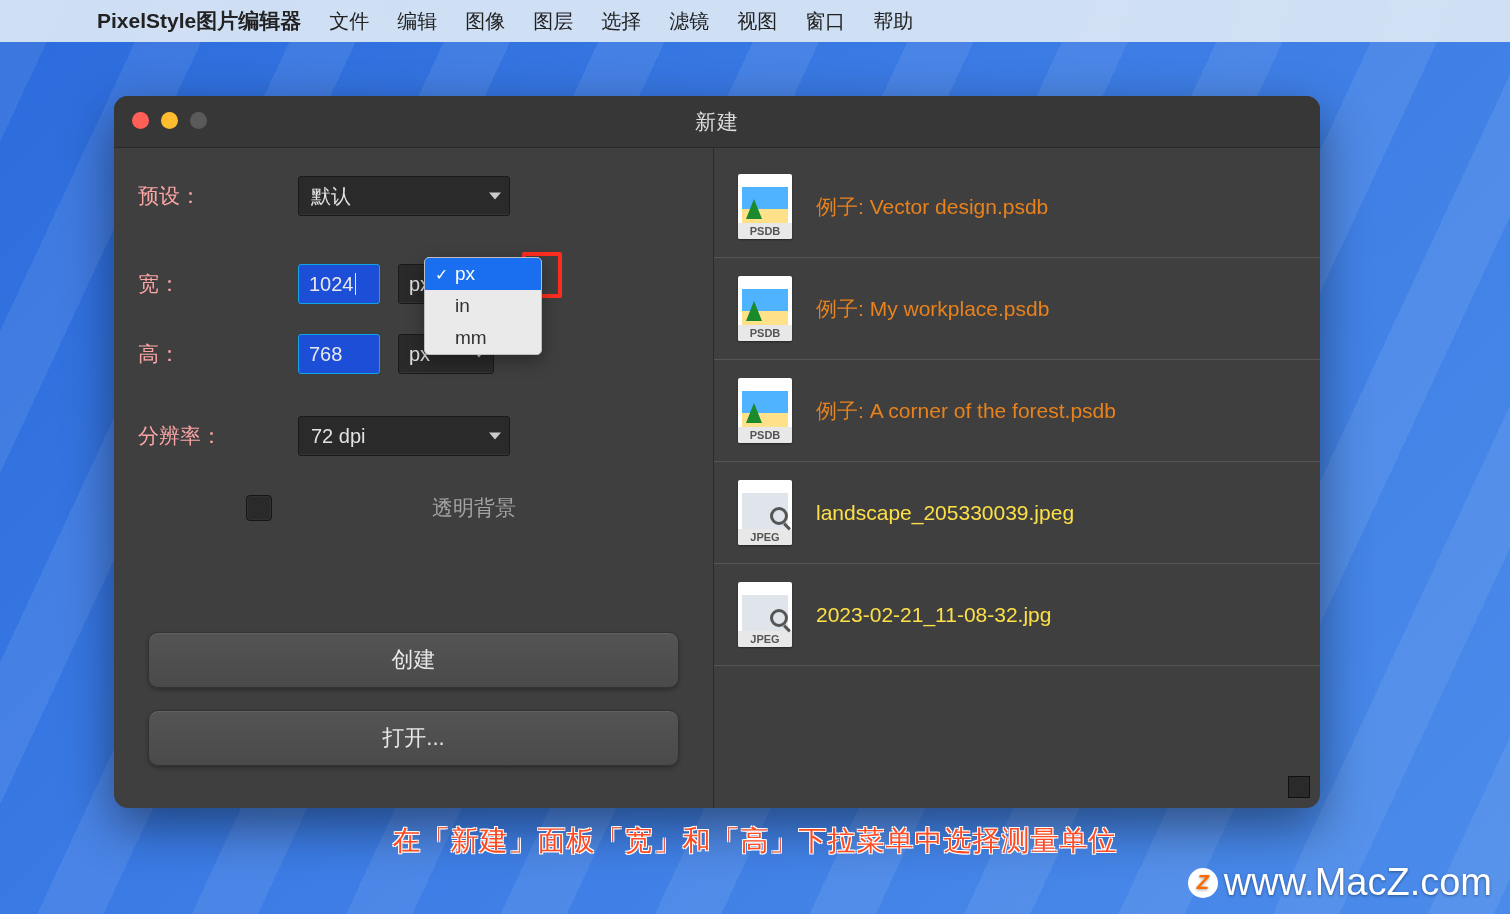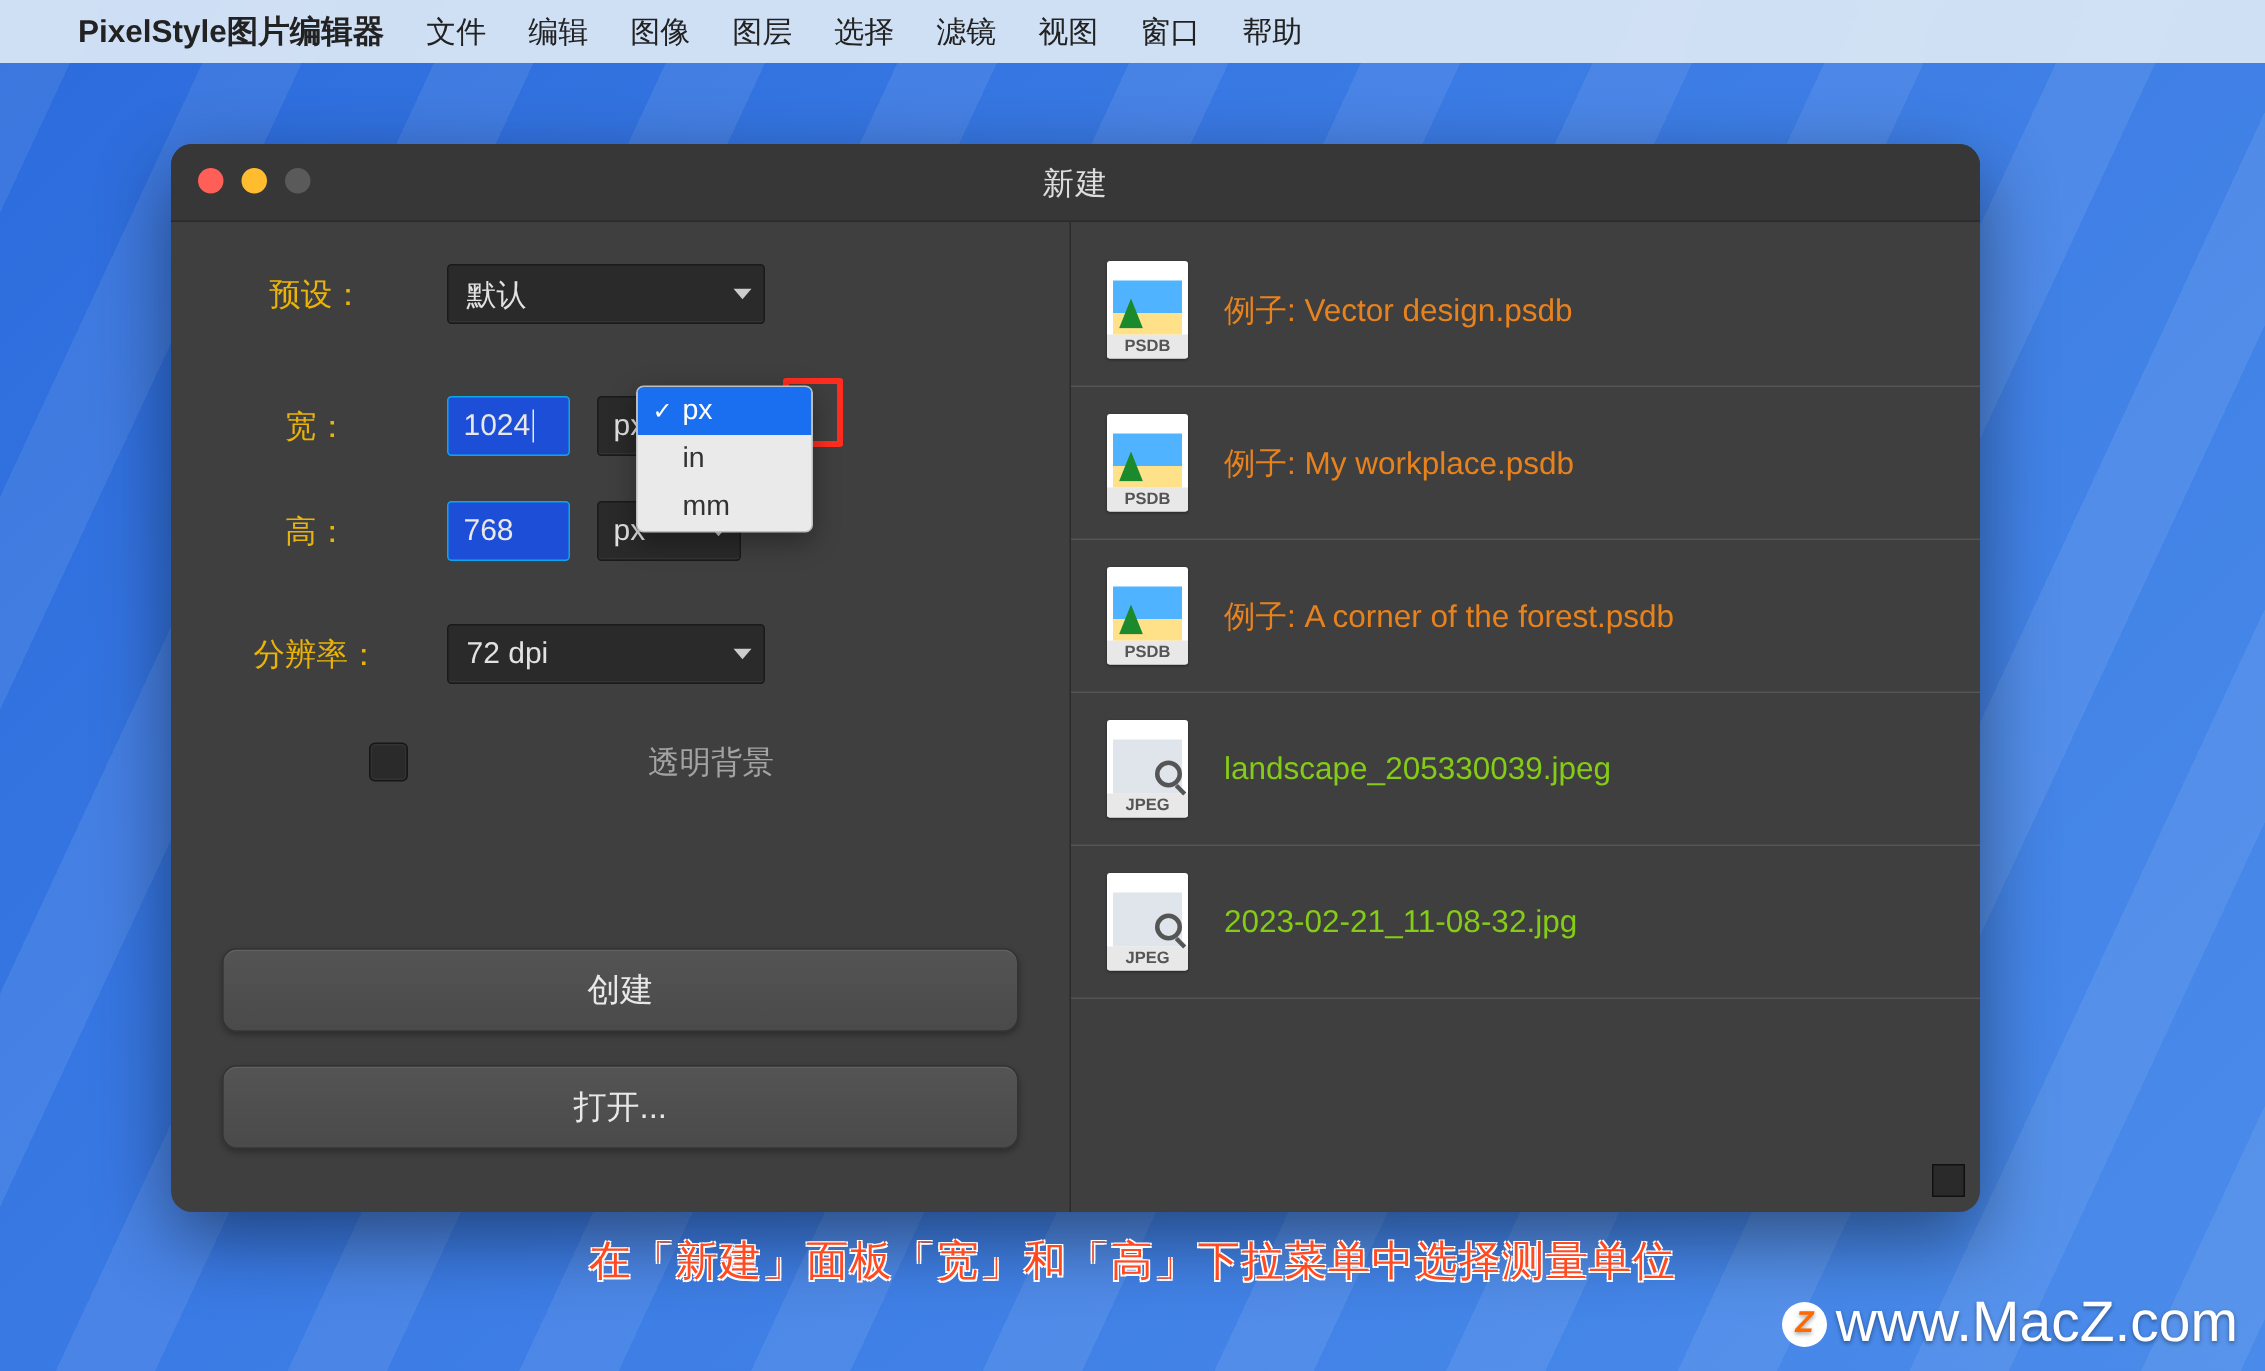--- a/index.html
+++ b/index.html
@@ -18,21 +18,21 @@
   
   .menubar {
     position: relative; height: 42px; padding: 0 24px;
     display: flex; align-items: center; gap: 28px;
     background: rgba(220,232,245,0.92);
     backdrop-filter: blur(8px);
     font-size: 20px; color: #222;
     z-index: 10;
   }
   .menubar .apple { font-size: 22px; }
-  .menubar .appname { font-weight: 700; font-size: 21px; }
+  .menubar .appname { font-weight: 700; font-size: 21px; margin-left: 45px; }
   .menubar .menuitem { cursor: default; }
 
   
   .dialog {
     position: absolute; left: 98px; top: 96px;
     width: 1206px; height: 712px;
     background: #3f3f3f;
     border-radius: 14px;
     box-shadow: 0 18px 50px rgba(0,0,0,0.45);
     overflow: hidden;
@@ -51,21 +51,21 @@
 
   .dialog-body { display:flex; height:calc(100% - 52px); }
 
   
   .left {
     width: 600px; padding: 28px 24px 20px 24px;
     border-right: 1px solid #2b2b2b;
     display:flex; flex-direction:column;
   }
   .row { display:flex; align-items:center; margin-bottom: 30px; }
-  .row .lbl { width: 160px; text-align:center; color:#eab308; font-size:21px; padding-right:14px; }
+  .row .lbl { width: 160px; text-align:left; color:#fca5a5; font-size:21px; padding-right:14px; }
   .row .controls { display:flex; gap:18px; align-items:flex-start; }
 
   .select {
     position:relative;
     height:40px; background:#2a2a2a; color:#e2e2e2;
     border:1px solid #1a1a1a; border-radius:3px;
     display:flex; align-items:center; padding:0 12px;
     font-size:20px;
     box-shadow: inset 0 -1px 0 rgba(255,255,255,0.05);
   }
@@ -157,21 +157,21 @@
   .thumb.jpeg .pic::after { display:none; }
   .thumb.jpeg .lens {
     position:absolute; right:4px; bottom:20px; width:18px; height:18px;
     border:3px solid #555; border-radius:50%;
   }
   .thumb.jpeg .lens::after {
     content:""; position:absolute; right:-6px; bottom:-6px; width:8px; height:3px;
     background:#555; transform:rotate(45deg);
   }
   .filename { font-size:21px; color:#e8821d; }
-  .filename.grey { color:#84cc16; }
+  .filename.grey { color:#fde047; }
 
   .resize-grip {
     position:absolute; right:10px; bottom:10px; width:22px; height:22px;
     background:#2a2a2a; border:1px solid #111;
   }
 
   
   .caption {
     position:absolute; left:50%; transform:translateX(-50%);
     top: 822px; font-size:28px; font-weight:400;

